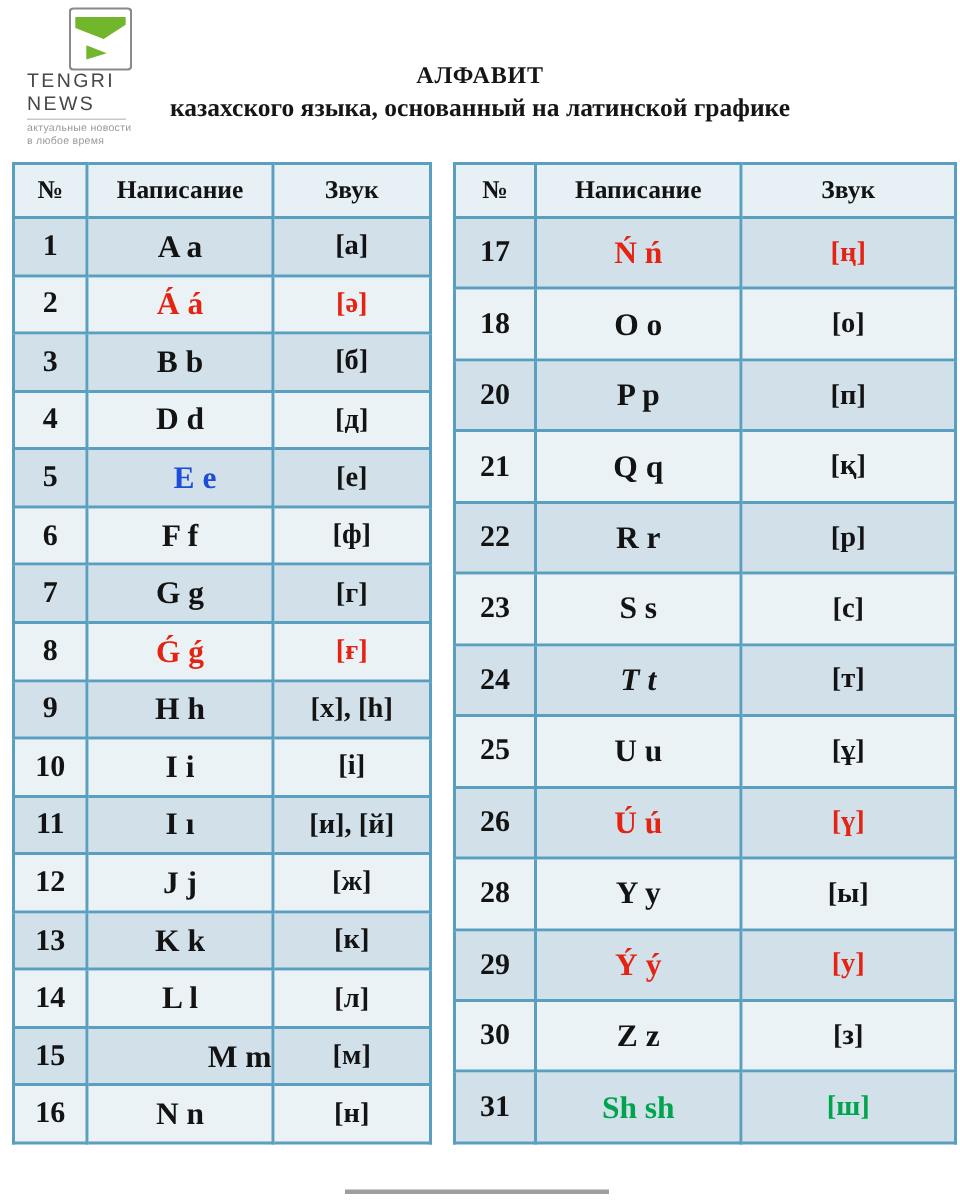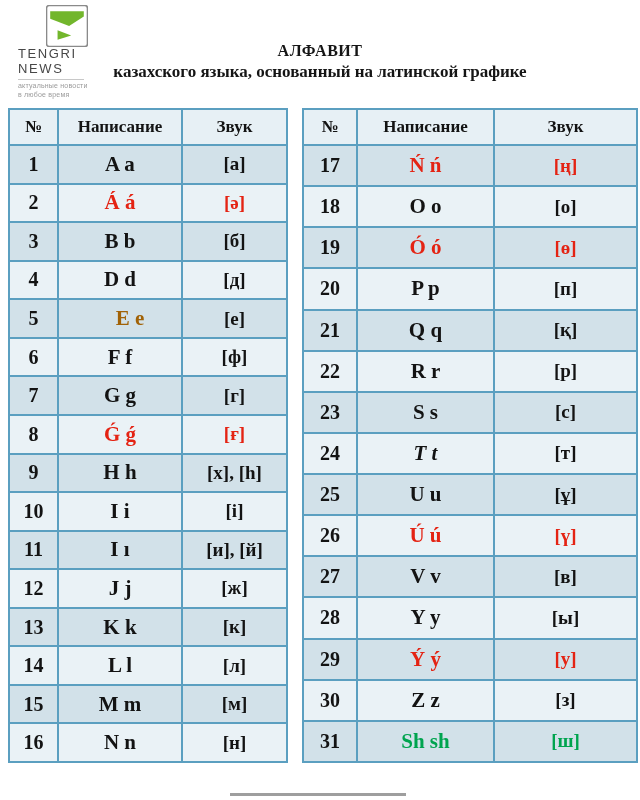--- a/index.html
+++ b/index.html
@@ -116,21 +116,21 @@
           <td class="col-letters" style="color: rgb(19, 19, 19);">B b</td>
           <td class="col-sound" style="color: rgb(19, 19, 19);">[б]</td>
         </tr>
         <tr>
           <td class="col-num">4</td>
           <td class="col-letters" style="color: rgb(19, 19, 19);">D d</td>
           <td class="col-sound" style="color: rgb(19, 19, 19);">[д]</td>
         </tr>
         <tr>
           <td class="col-num">5</td>
-          <td class="col-letters" style="color: #a16207; padding-left: 20px;">E e</td>
+          <td class="col-letters" style="color: #1d4ed8; padding-left: 20px;">E e</td>
           <td class="col-sound" style="color: rgb(19, 19, 19);">[е]</td>
         </tr>
         <tr>
           <td class="col-num">6</td>
           <td class="col-letters" style="color: rgb(19, 19, 19);">F f</td>
           <td class="col-sound" style="color: rgb(19, 19, 19);">[ф]</td>
         </tr>
         <tr>
           <td class="col-num">7</td>
           <td class="col-letters" style="color: rgb(19, 19, 19);">G g</td>
@@ -166,21 +166,21 @@
           <td class="col-letters" style="color: rgb(19, 19, 19);">K k</td>
           <td class="col-sound" style="color: rgb(19, 19, 19);">[к]</td>
         </tr>
         <tr>
           <td class="col-num">14</td>
           <td class="col-letters" style="color: rgb(19, 19, 19);">L l</td>
           <td class="col-sound" style="color: rgb(19, 19, 19);">[л]</td>
         </tr>
         <tr>
           <td class="col-num">15</td>
-          <td class="col-letters" style="color: rgb(19, 19, 19);">M m</td>
+          <td class="col-letters" style="color: rgb(19, 19, 19); text-align: right;">M m</td>
           <td class="col-sound" style="color: rgb(19, 19, 19);">[м]</td>
         </tr>
         <tr>
           <td class="col-num">16</td>
           <td class="col-letters" style="color: rgb(19, 19, 19);">N n</td>
           <td class="col-sound" style="color: rgb(19, 19, 19);">[н]</td>
         </tr>
       </tbody>
   </table>
 
@@ -202,25 +202,20 @@
           <td class="col-num">17</td>
           <td class="col-letters" style="color: rgb(228, 35, 19);">Ń ń</td>
           <td class="col-sound" style="color: rgb(228, 35, 19);">[ң]</td>
         </tr>
         <tr>
           <td class="col-num">18</td>
           <td class="col-letters" style="color: rgb(19, 19, 19);">O o</td>
           <td class="col-sound" style="color: rgb(19, 19, 19);">[о]</td>
         </tr>
         <tr>
-          <td class="col-num">19</td>
-          <td class="col-letters" style="color: rgb(228, 35, 19);">Ó ó</td>
-          <td class="col-sound" style="color: rgb(228, 35, 19);">[ө]</td>
-        </tr>
-        <tr>
           <td class="col-num">20</td>
           <td class="col-letters" style="color: rgb(19, 19, 19);">P p</td>
           <td class="col-sound" style="color: rgb(19, 19, 19);">[п]</td>
         </tr>
         <tr>
           <td class="col-num">21</td>
           <td class="col-letters" style="color: rgb(19, 19, 19);">Q q</td>
           <td class="col-sound" style="color: rgb(19, 19, 19);">[қ]</td>
         </tr>
         <tr>
@@ -242,25 +237,20 @@
           <td class="col-num">25</td>
           <td class="col-letters" style="color: rgb(19, 19, 19);">U u</td>
           <td class="col-sound" style="color: rgb(19, 19, 19);">[ұ]</td>
         </tr>
         <tr>
           <td class="col-num">26</td>
           <td class="col-letters" style="color: rgb(228, 35, 19);">Ú ú</td>
           <td class="col-sound" style="color: rgb(228, 35, 19);">[ү]</td>
         </tr>
         <tr>
-          <td class="col-num">27</td>
-          <td class="col-letters" style="color: rgb(19, 19, 19);">V v</td>
-          <td class="col-sound" style="color: rgb(19, 19, 19);">[в]</td>
-        </tr>
-        <tr>
           <td class="col-num">28</td>
           <td class="col-letters" style="color: rgb(19, 19, 19);">Y y</td>
           <td class="col-sound" style="color: rgb(19, 19, 19);">[ы]</td>
         </tr>
         <tr>
           <td class="col-num">29</td>
           <td class="col-letters" style="color: rgb(228, 35, 19);">Ý ý</td>
           <td class="col-sound" style="color: rgb(228, 35, 19);">[у]</td>
         </tr>
         <tr>

